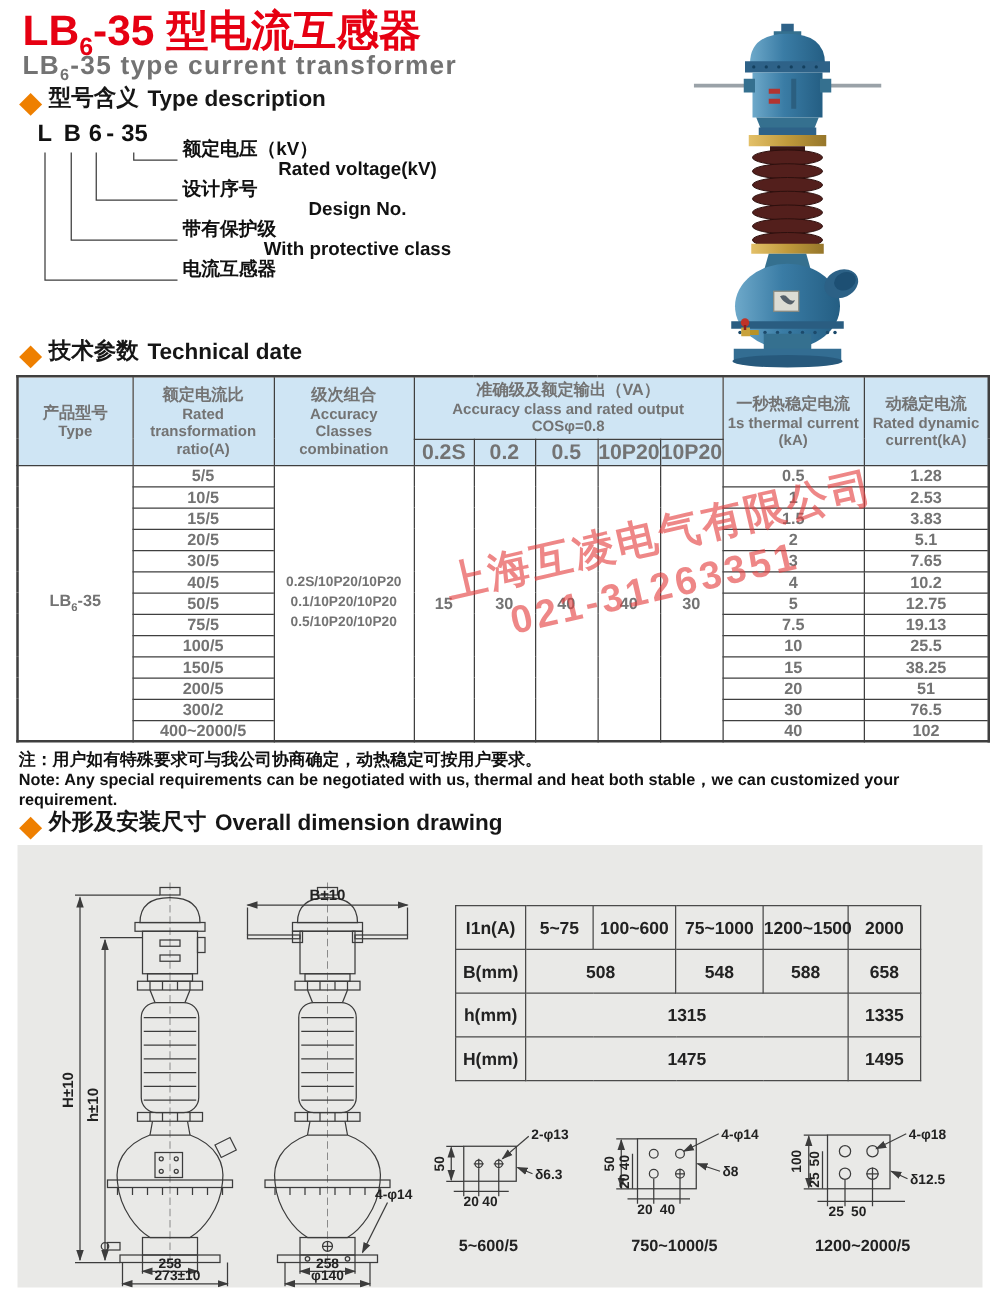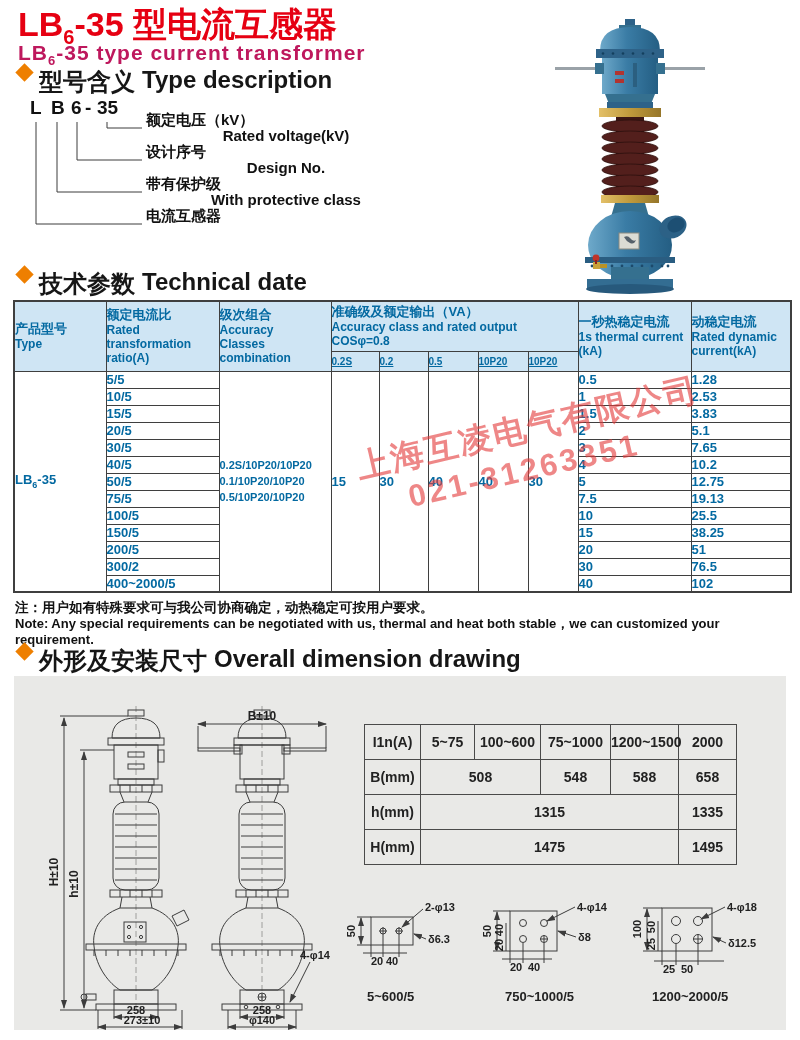--- a/index.html
+++ b/index.html
@@ -2,51 +2,51 @@
 <html><head>
 <meta charset="utf-8">
 <style>
   html,body{margin:0;padding:0;background:#fff;}
   #page{position:relative;width:800px;height:1040px;background:#ffffff;overflow:hidden;
         font-family:"Liberation Sans",sans-serif;color:#111;}
 
   
   .main-title{position:absolute;left:18px;top:2px;font-size:34px;font-weight:bold;color:#e60012;}
   .main-title sub{font-size:20px;}
-  .sub-title{position:absolute;left:18px;top:41px;font-size:21px;font-weight:bold;color:#be185d;letter-spacing:1px;}
+  .sub-title{position:absolute;left:18px;top:41px;font-size:21px;font-weight:bold;color:#737373;letter-spacing:1px;}
   .sub-title sub{font-size:13px;}
 
   
-  .sec{position:absolute;display:flex;align-items:flex-start;font-size:24px;font-weight:bold;color:#161616;}
+  .sec{position:absolute;display:flex;align-items:flex-end;font-size:18px;font-weight:bold;color:#161616;}
   .diamond{width:13px;height:13px;background:#ee7f00;transform:rotate(45deg);display:inline-block;margin:0 8px 0 2px;flex:none;}
   .sec .zh{margin-right:7px;}
   #sec-type{left:16px;top:66px;}
   #sec-tech{left:16px;top:268px;}
   #sec-dims{left:16px;top:645px;}
 
   
   #code-row{position:absolute;left:0;top:97px;height:24px;width:220px;font-size:19px;font-weight:bold;}
   #code-row span{position:absolute;top:0;}
   .c0{left:30px}.c1{left:51px}.c2{left:71px}.c3{left:85px}.c4{left:97px}
   #code-lines{position:absolute;left:0;top:96px;}
   #type-items{position:absolute;left:146px;top:112px;width:280px;}
   .titem{height:32px;}
   .titem .zh{font-size:15px;font-weight:bold;line-height:16px;}
   .titem .en{font-size:15px;font-weight:bold;line-height:16px;text-align:center;}
 
   
   #tech-wrap{position:absolute;left:13px;top:300px;}
   table.tech{border-collapse:collapse;table-layout:fixed;width:777px;background:#fff;}
-  table.tech th,table.tech td{border:1px solid #3f3f3f;padding:0;text-align:left;vertical-align:middle;
-       font-weight:bold;color:#0369a1;overflow:hidden;}
+  table.tech th,table.tech td{border:1px solid #3f3f3f;padding:0;text-align:center;vertical-align:middle;
+       font-weight:bold;color:#737373;overflow:hidden;}
   table.tech{border:2px solid #3f3f3f;}
   table.tech thead th{background:#cfe5f4;}
   tr.h1{height:50px;} tr.h2{height:20px;}
   .hzh{font-size:13px;line-height:16px;} .hen{font-size:12px;line-height:14px;}
-  tr.h2 th{font-size:10px;text-decoration:underline;}
+  tr.h2 th{font-size:17px;}
   table.tech tbody tr{height:17px;}
   table.tech tbody td{font-size:13px;}
   td.combo div{font-size:11px;line-height:16px;}
   td.typecell{font-size:14px;}
   td.typecell sub{font-size:9px;}
 
   
   #watermark{position:absolute;left:352px;top:446px;transform:rotate(-13deg);transform-origin:left top;
      color:rgba(228,62,62,0.62);z-index:5;pointer-events:none;white-space:nowrap;}
   #watermark .w1{font-size:33px;font-weight:bold;letter-spacing:2px;}

